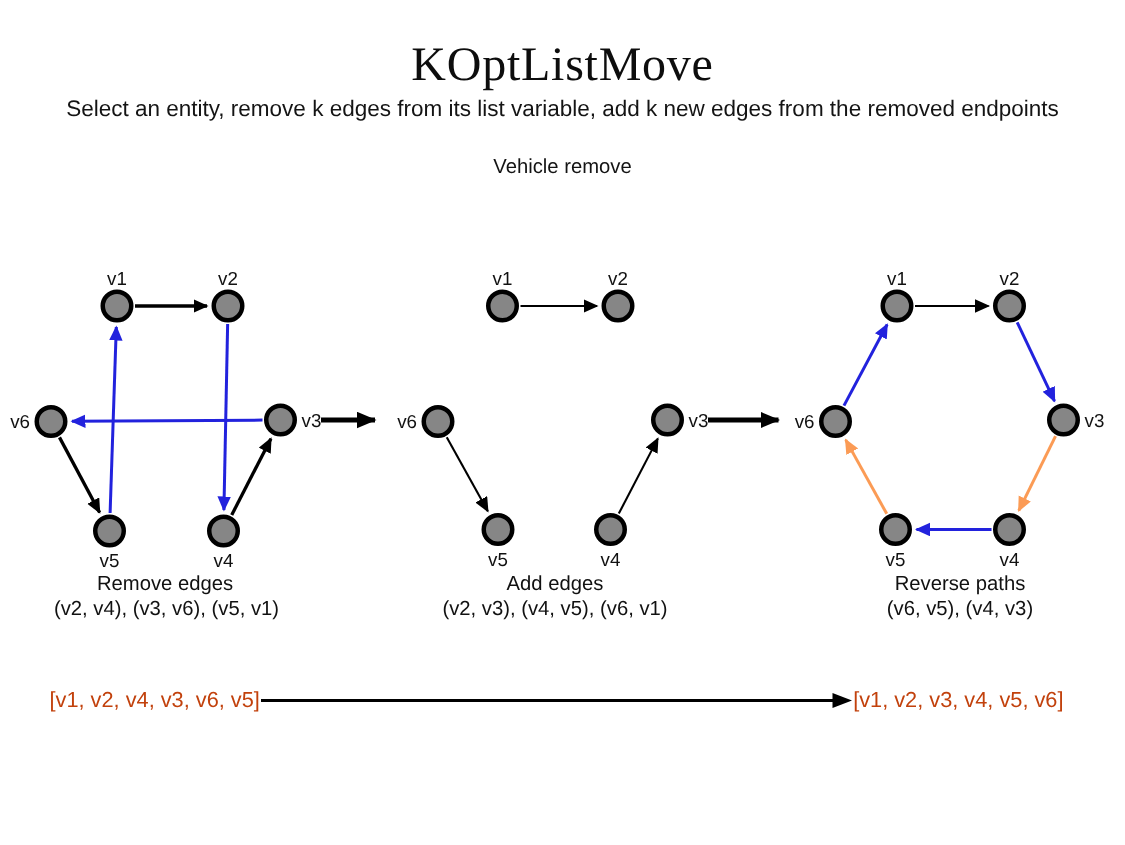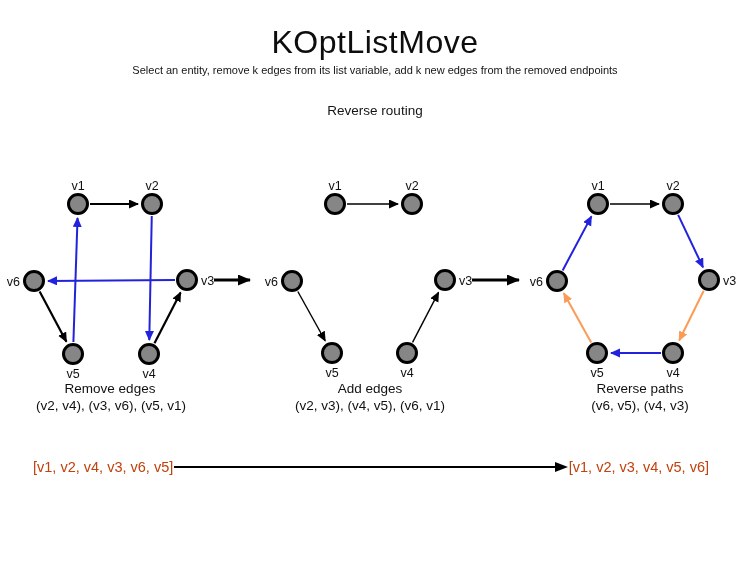--- a/index.html
+++ b/index.html
@@ -2,25 +2,25 @@
 <html><head>
 <meta charset="utf-8">
 <style>
   html,body{margin:0;padding:0;background:#ffffff;}
   .stage{
     position:relative;width:750px;height:563px;background:#ffffff;overflow:hidden;
     font-family:"Liberation Sans", sans-serif;color:#111;
   }
   .title{
     position:absolute;top:24px;left:0;width:750px;text-align:center;
-    font-size:32px;font-weight:400;letter-spacing:.5px;margin:0;color:#0d0d0d;
+    font-size:32px;font-weight:400;letter-spacing:.5px;margin:0;color:#0d0d0d;font-family:Liberation Serif, serif;
   }
   .subtitle{
     position:absolute;top:64px;left:0;width:750px;text-align:center;
-    font-size:11px;margin:0;color:#141414;
+    font-size:15px;margin:0;color:#141414;
   }
   .example-label{
     position:absolute;top:103px;left:0;width:750px;text-align:center;
     font-size:13.5px;margin:0;color:#141414;
   }
   svg.diagram{position:absolute;top:0;left:0;}
   text.node-label{font-size:12.5px;fill:#111;}
   text.caption{font-size:13.5px;fill:#111;text-anchor:middle;}
   text.caption-detail{font-size:13.5px;fill:#111;text-anchor:middle;}
   .transform-row{
@@ -35,21 +35,21 @@
     border-left:13px solid #000;margin-left:-1px;
   }
 </style>
 </head>
 <body>
 
 <div class="stage">
 
   <h1 class="title">KOptListMove</h1>
   <p class="subtitle">Select an entity, remove k edges from its list variable, add k new edges from the removed endpoints</p>
-  <p class="example-label">Reverse routing</p>
+  <p class="example-label">Vehicle remove</p>
 
   <svg class="diagram" id="diagram-svg" width="750" height="563" viewBox="0 0 750 563">
     <defs id="diagram-defs">
         <marker id="mk-black" markerUnits="userSpaceOnUse" markerWidth="11" markerHeight="10" refX="9" refY="4.5" orient="auto">
           <path d="M0,0 L10,4.5 L0,9 z" fill="#000000"></path>
         </marker>
         <marker id="mk-blue" markerUnits="userSpaceOnUse" markerWidth="11" markerHeight="10" refX="9" refY="4.5" orient="auto">
           <path d="M0,0 L10,4.5 L0,9 z" fill="#2222dd"></path>
         </marker>
         <marker id="mk-orange" markerUnits="userSpaceOnUse" markerWidth="11" markerHeight="10" refX="9" refY="4.5" orient="auto">

